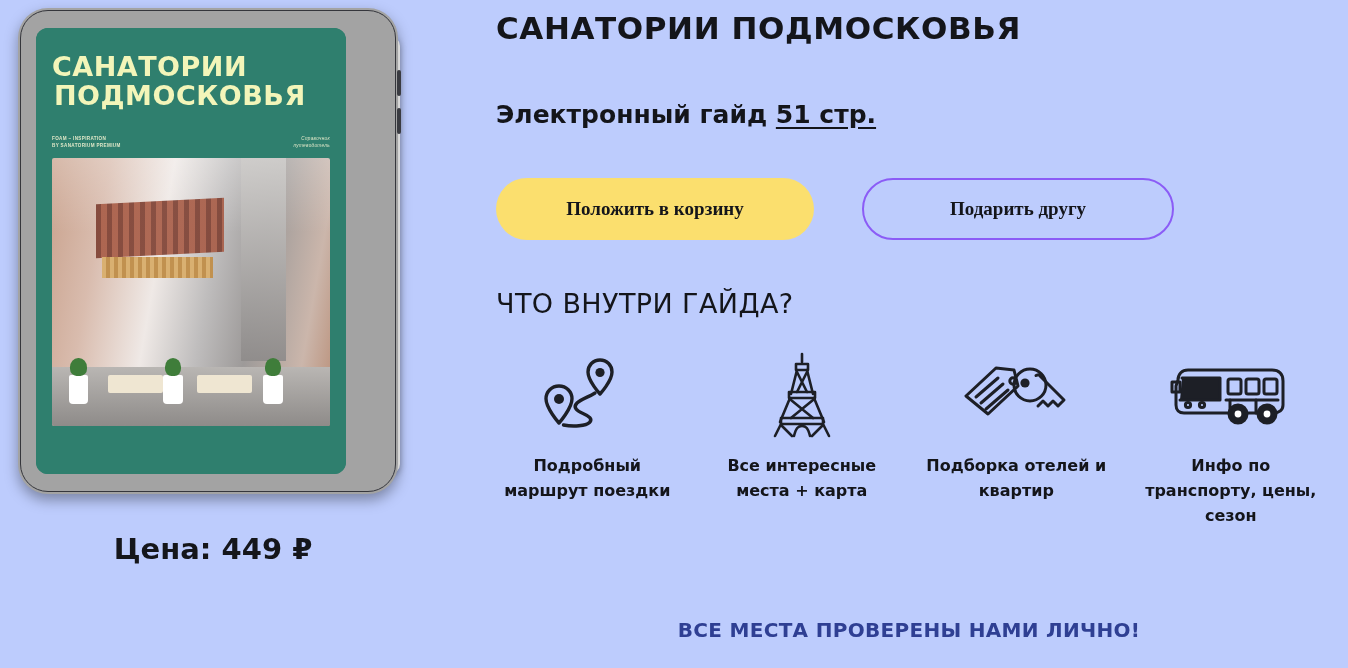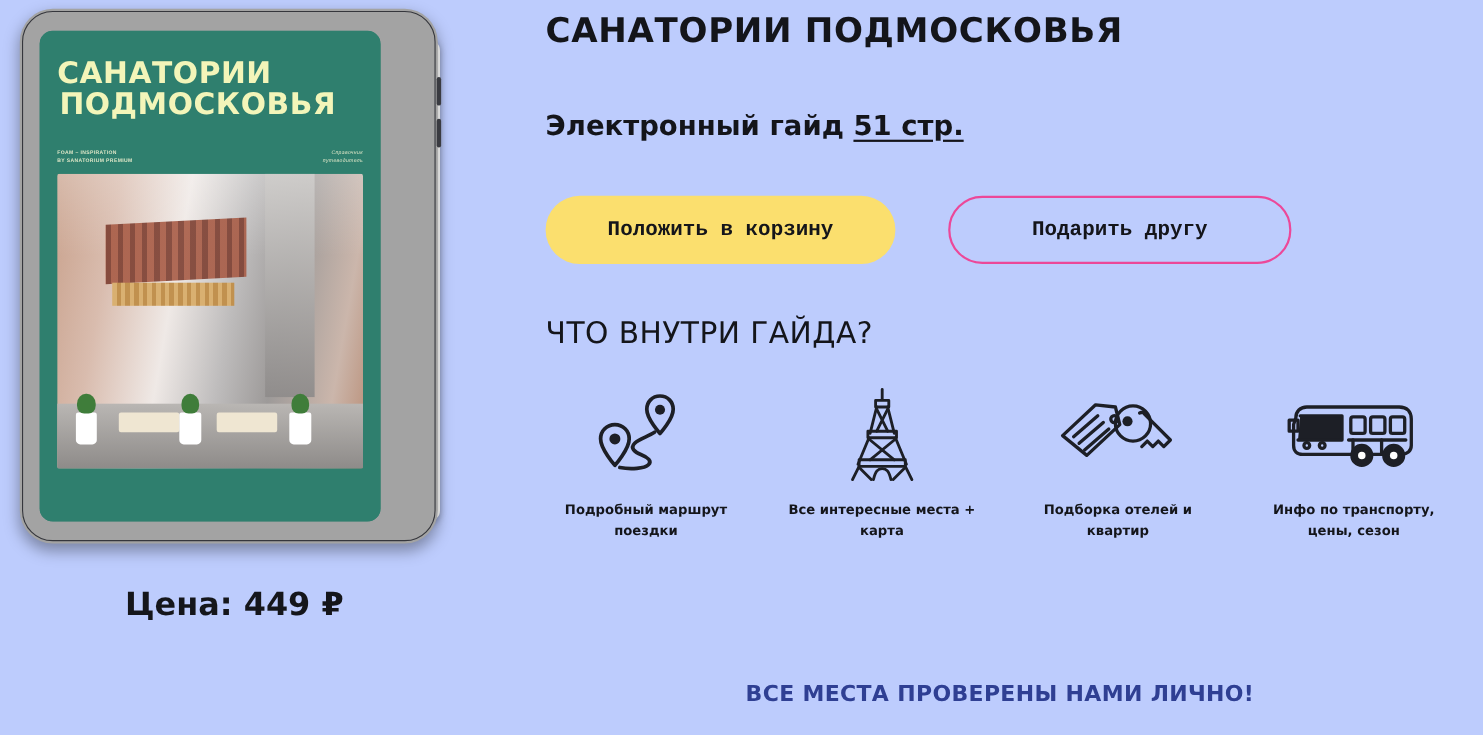--- a/index.html
+++ b/index.html
@@ -285,42 +285,42 @@
 
   .btn-row {
     position: absolute;
     left: 26px;
     top: 178px;
     display: flex;
     gap: 48px;
     align-items: center;
   }
   .btn {
-    font-family: Liberation Mono, monospace;
+    font-family: Liberation Serif, serif;
     font-size: 19px;
     font-weight: 700;
     color: #14151a;
     border-radius: 34px;
     height: 62px;
     display: flex;
     align-items: center;
     justify-content: center;
     cursor: pointer;
     box-sizing: border-box;
     user-select: none;
   }
   .btn-primary {
     width: 318px;
     background: #fbdf6e;
     border: none;
   }
   .btn-secondary {
     width: 312px;
     background: transparent;
-    border: 2px solid #ec4899;
+    border: 2px solid #8b5cf6;
   }
 
   .section-title {
     position: absolute;
     left: 26px;
     top: 288px;
     margin: 0;
     font-family: "DejaVu Sans", sans-serif;
     font-size: 27px;
     font-weight: 400;
@@ -346,21 +346,21 @@
     height: 86px;
     display: flex;
     align-items: center;
     justify-content: center;
   }
   .feature-label {
     margin-top: 16px;
     width: 180px;
     text-align: center;
     font-family: "DejaVu Sans", sans-serif;
-    font-size: 12px;
+    font-size: 16px;
     font-weight: 700;
     line-height: 1.55;
     color: #14151a;
   }
 
   .footnote {
     position: absolute;
     left: 0;
     top: 618px;
     width: 878px;

